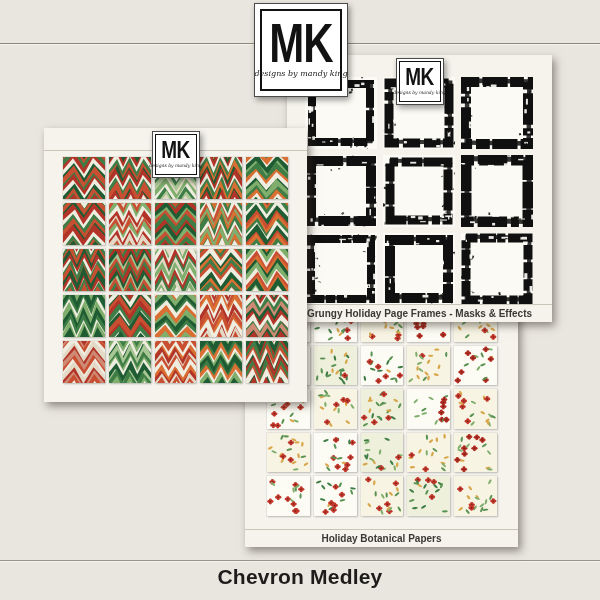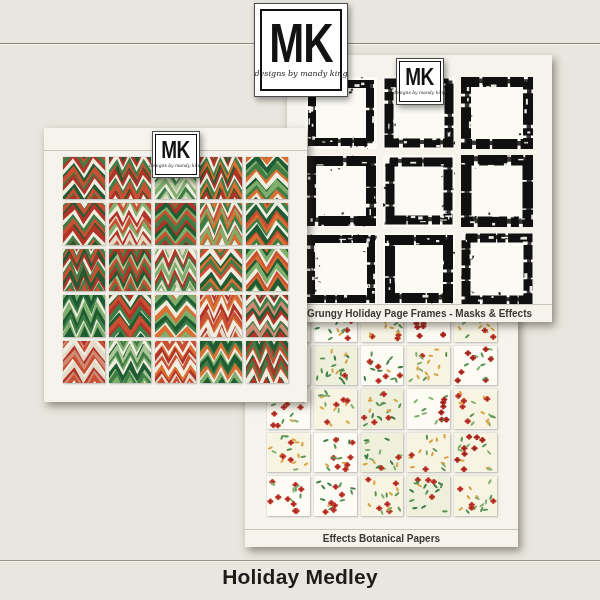--- a/index.html
+++ b/index.html
@@ -1341,21 +1341,21 @@
               <circle cx="38.6" cy="28.2" r="1.5"></circle>
             </g>
             <circle cx="38.6" cy="26.6" r="0.8" fill="#6e1b12"></circle>
             <ellipse cx="30.9" cy="35.9" rx="2.9" ry="1.1" fill="#5b9355" transform="rotate(172 30.9 35.9)"></ellipse>
             <ellipse cx="36.1" cy="22.7" rx="2.9" ry="1.1" fill="#5b9355" transform="rotate(112 36.1 22.7)"></ellipse>
             <ellipse cx="22.8" cy="23.7" rx="2.9" ry="1.1" fill="#7fae6d" transform="rotate(26 22.8 23.7)"></ellipse>
           </svg>
         </div>
       </div>
     <div class="sheet-label">
-      <span>Effects Botanical Papers</span>
+      <span>Holiday Botanical Papers</span>
     </div>
   </div>
 
   <div class="sheet" id="sheet-frames">
     <div class="swatch-grid" id="grid-frames">
         <div class="cell">
           <svg viewBox="0 0 72 72" preserveAspectRatio="none">
             <rect width="72" height="72" fill="#fbfaf5"></rect>
             <rect x="7" y="7" width="58" height="58" fill="none" stroke="#101010" stroke-width="8" stroke-dasharray="29.5 1.5 27.1 3.8 19.8 2.5 31.0 3.4 13.4 1.5 11.9 2.5"></rect>
             <rect x="8" y="6" width="58" height="58" fill="none" stroke="#101010" stroke-width="3.6" opacity="0.85" transform="rotate(0.7 36 36)"></rect>
@@ -2230,15 +2230,15 @@
   </div>
 
   <div class="mk-logo" id="logo-main">
     <div class="mk-inner">
       <div class="mk-mark">MK</div>
       <div class="mk-sub">designs by mandy king</div>
     </div>
   </div>
 
   <div class="footer-rule"></div>
-  <h1 class="page-title">Holiday Medley</h1>
+  <h1 class="page-title">Chevron Medley</h1>
 
 </div>
 
 </body></html>

